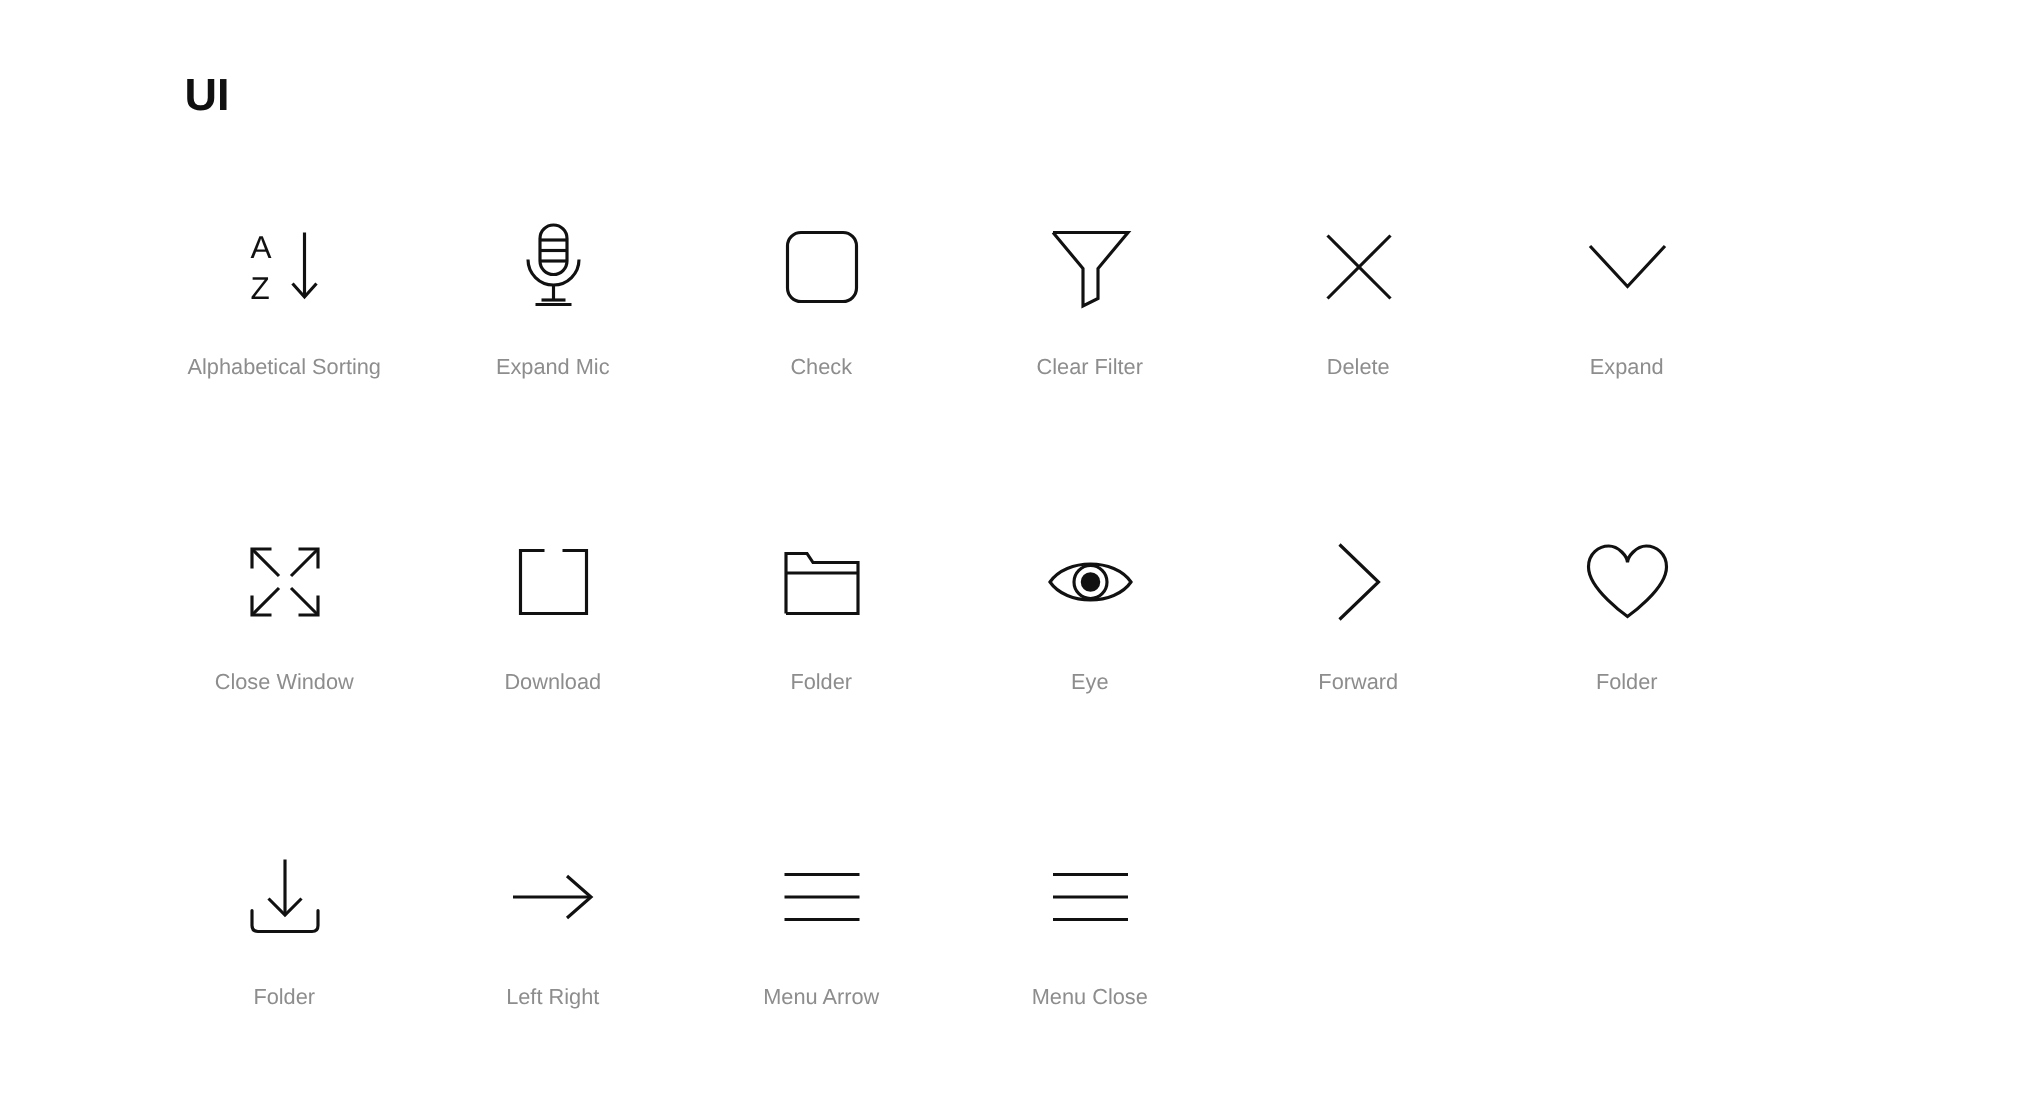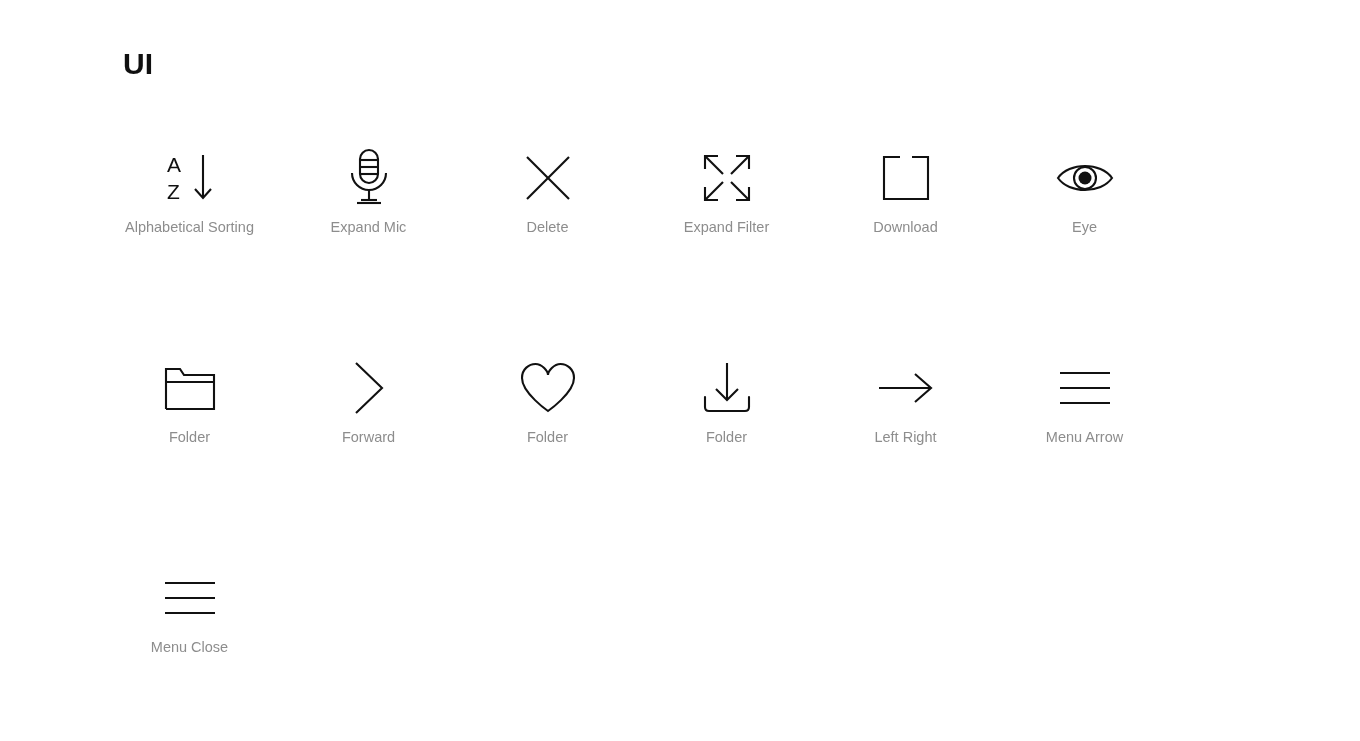--- a/index.html
+++ b/index.html
@@ -50,20 +50,21 @@
     display: flex;
     align-items: center;
     justify-content: center;
     margin-top: 18px;
   }
   .icon-box svg {
     display: block;
     overflow: visible;
   }
   .icon-label {
+    margin-top: 18px;
     font-size: 14.5px;
     color: #8d8d8d;
     text-align: center;
     white-space: nowrap;
     line-height: 18px;
   }
   .st {
     fill: none;
     stroke: #111111;
     stroke-width: 2.1;
@@ -119,83 +120,107 @@
           <line class="st" x1="20" y1="27" x2="38" y2="27"></line>
           <path class="st" d="M12 26 a17 17 0 0 0 34 0"></path>
           <line class="st" x1="29" y1="43" x2="29" y2="53"></line>
           <line class="st" x1="17" y1="56" x2="41" y2="56"></line>
           <line class="st" x1="21" y1="53" x2="37" y2="53"></line>
         </svg>
       </div>
       <div class="icon-label">Expand Mic</div>
     </div>
 
-
-
+    <div class="cell">
+      <div class="icon-box">
+        <svg width="54" height="54" viewBox="0 0 54 54">
+          <rect class="st" x="4" y="4" width="46" height="46" rx="9" ry="9"></rect>
+        </svg>
+      </div>
+      <div class="icon-label">Check</div>
+    </div>
+
+
+    <div class="cell">
+      <div class="icon-box">
+        <svg width="58" height="56" viewBox="0 0 58 56">
+          <polyline class="st" points="4,5 54,5 34,29 34,49 24,54 24,29 4,5"></polyline>
+        </svg>
+      </div>
+      <div class="icon-label">Clear Filter</div>
+    </div>
 
     <div class="cell">
       <div class="icon-box">
         <svg width="50" height="50" viewBox="0 0 50 50">
           <line class="st" x1="4" y1="4" x2="46" y2="46"></line>
           <line class="st" x1="46" y1="4" x2="4" y2="46"></line>
         </svg>
       </div>
       <div class="icon-label">Delete</div>
     </div>
 
+    <div class="cell">
+      <div class="icon-box">
+        <svg width="56" height="34" viewBox="0 0 56 34">
+          <polyline class="st" points="3,3 28,30 53,3"></polyline>
+        </svg>
+      </div>
+      <div class="icon-label">Expand</div>
+    </div>
 
     <div class="cell">
       <div class="icon-box">
         <svg width="52" height="52" viewBox="0 0 52 52">
           <line class="st" x1="22" y1="22" x2="4" y2="4"></line>
           <polyline class="st" points="4,17 4,4 17,4"></polyline>
           <line class="st" x1="30" y1="22" x2="48" y2="4"></line>
           <polyline class="st" points="35,4 48,4 48,17"></polyline>
           <line class="st" x1="22" y1="30" x2="4" y2="48"></line>
           <polyline class="st" points="4,35 4,48 17,48"></polyline>
           <line class="st" x1="30" y1="30" x2="48" y2="48"></line>
           <polyline class="st" points="35,48 48,48 48,35"></polyline>
         </svg>
       </div>
-      <div class="icon-label">Expand Filter</div>
+      <div class="icon-label">Close Window</div>
     </div>
 
     <div class="cell">
       <div class="icon-box">
         <svg width="50" height="48" viewBox="0 0 50 48">
           <polyline class="st" points="19,3 3,3 3,45 47,45 47,3 31,3"></polyline>
         </svg>
       </div>
       <div class="icon-label">Download</div>
     </div>
 
+
+    <div class="cell">
+      <div class="icon-box">
+        <svg width="54" height="48" viewBox="0 0 54 48">
+          <polyline class="st" points="3,45 3,5 17,5 21,11 51,11 51,45 3,45"></polyline>
+          <line class="st" x1="3" y1="18" x2="51" y2="18"></line>
+        </svg>
+      </div>
+      <div class="icon-label">Folder</div>
+    </div>
 
     <div class="cell">
       <div class="icon-box">
         <svg width="60" height="40" viewBox="0 0 60 40">
           <path class="st" d="M3 20 C14 4 46 4 57 20 C46 36 14 36 3 20 Z"></path>
           <circle class="st" cx="30" cy="20" r="11"></circle>
           <circle class="fil" cx="30" cy="20" r="6.5"></circle>
         </svg>
       </div>
       <div class="icon-label">Eye</div>
     </div>
 
     <div class="cell">
       <div class="icon-box">
-        <svg width="54" height="48" viewBox="0 0 54 48">
-          <polyline class="st" points="3,45 3,5 17,5 21,11 51,11 51,45 3,45"></polyline>
-          <line class="st" x1="3" y1="18" x2="51" y2="18"></line>
-        </svg>
-      </div>
-      <div class="icon-label">Folder</div>
-    </div>
-
-    <div class="cell">
-      <div class="icon-box">
         <svg width="34" height="56" viewBox="0 0 34 56">
           <polyline class="st" points="4,3 30,28 4,53"></polyline>
         </svg>
       </div>
       <div class="icon-label">Forward</div>
     </div>
 
     <div class="cell">
       <div class="icon-box">
         <svg width="58" height="52" viewBox="0 0 58 52">

